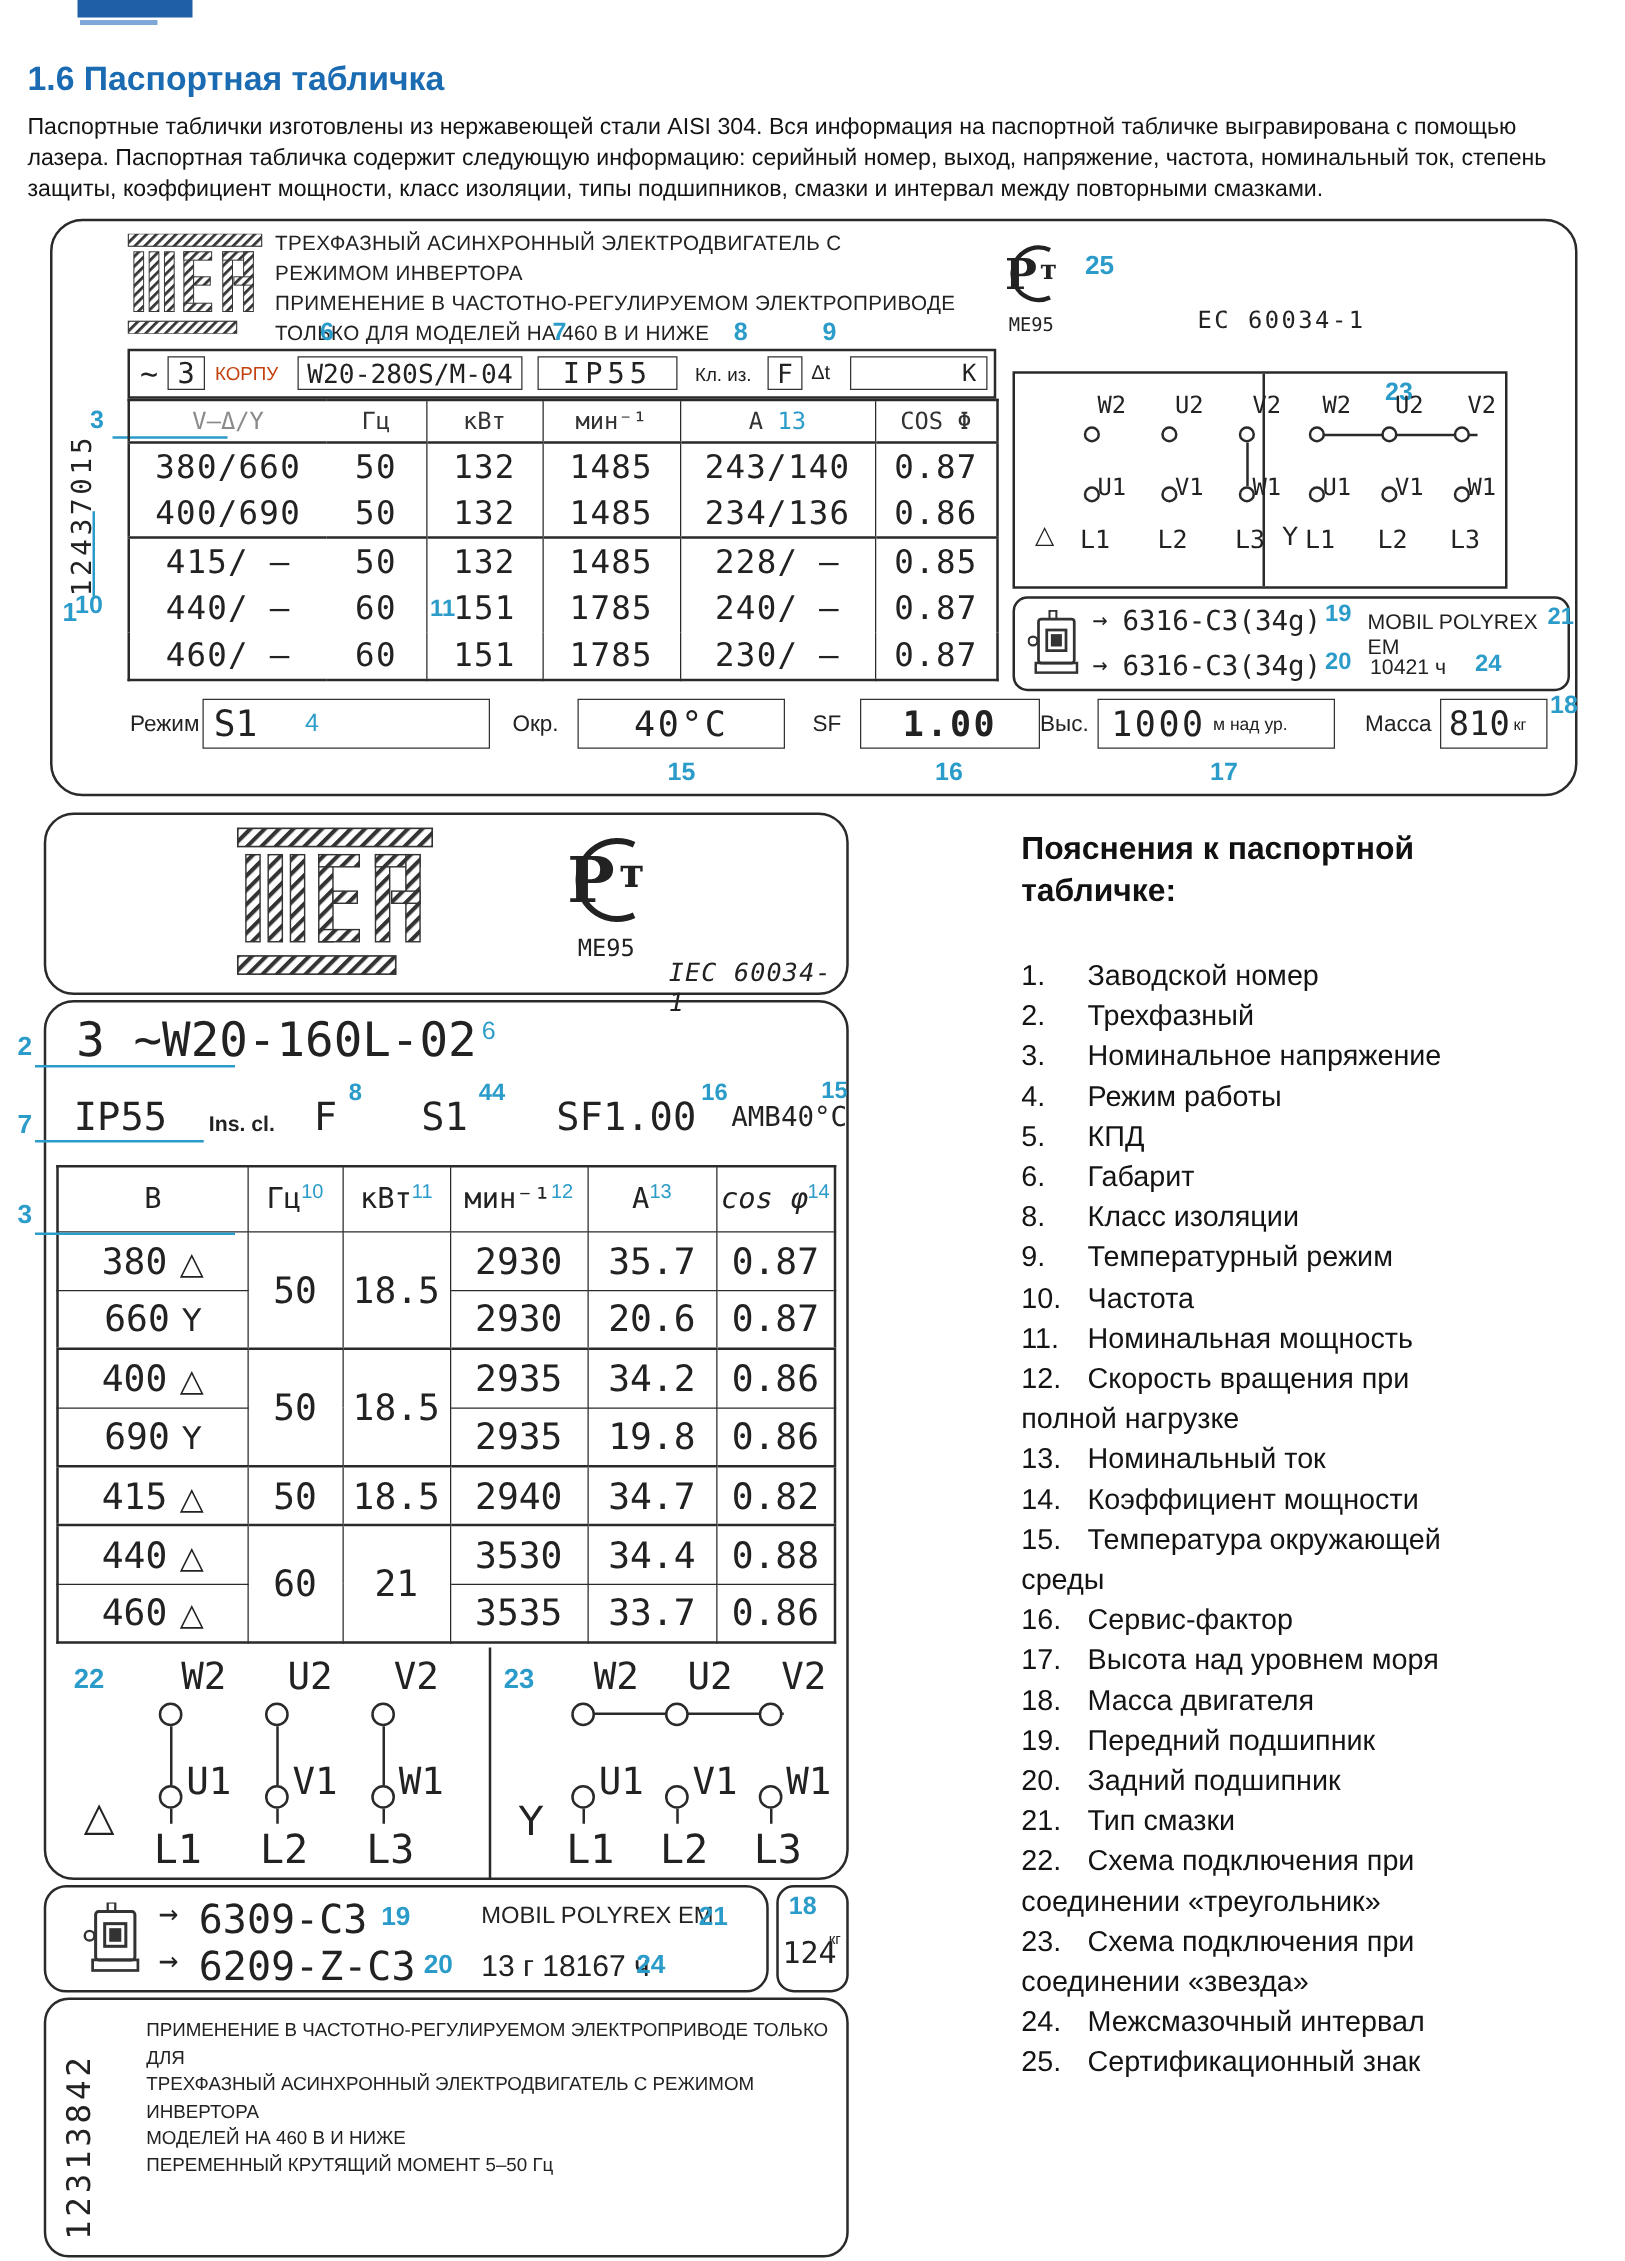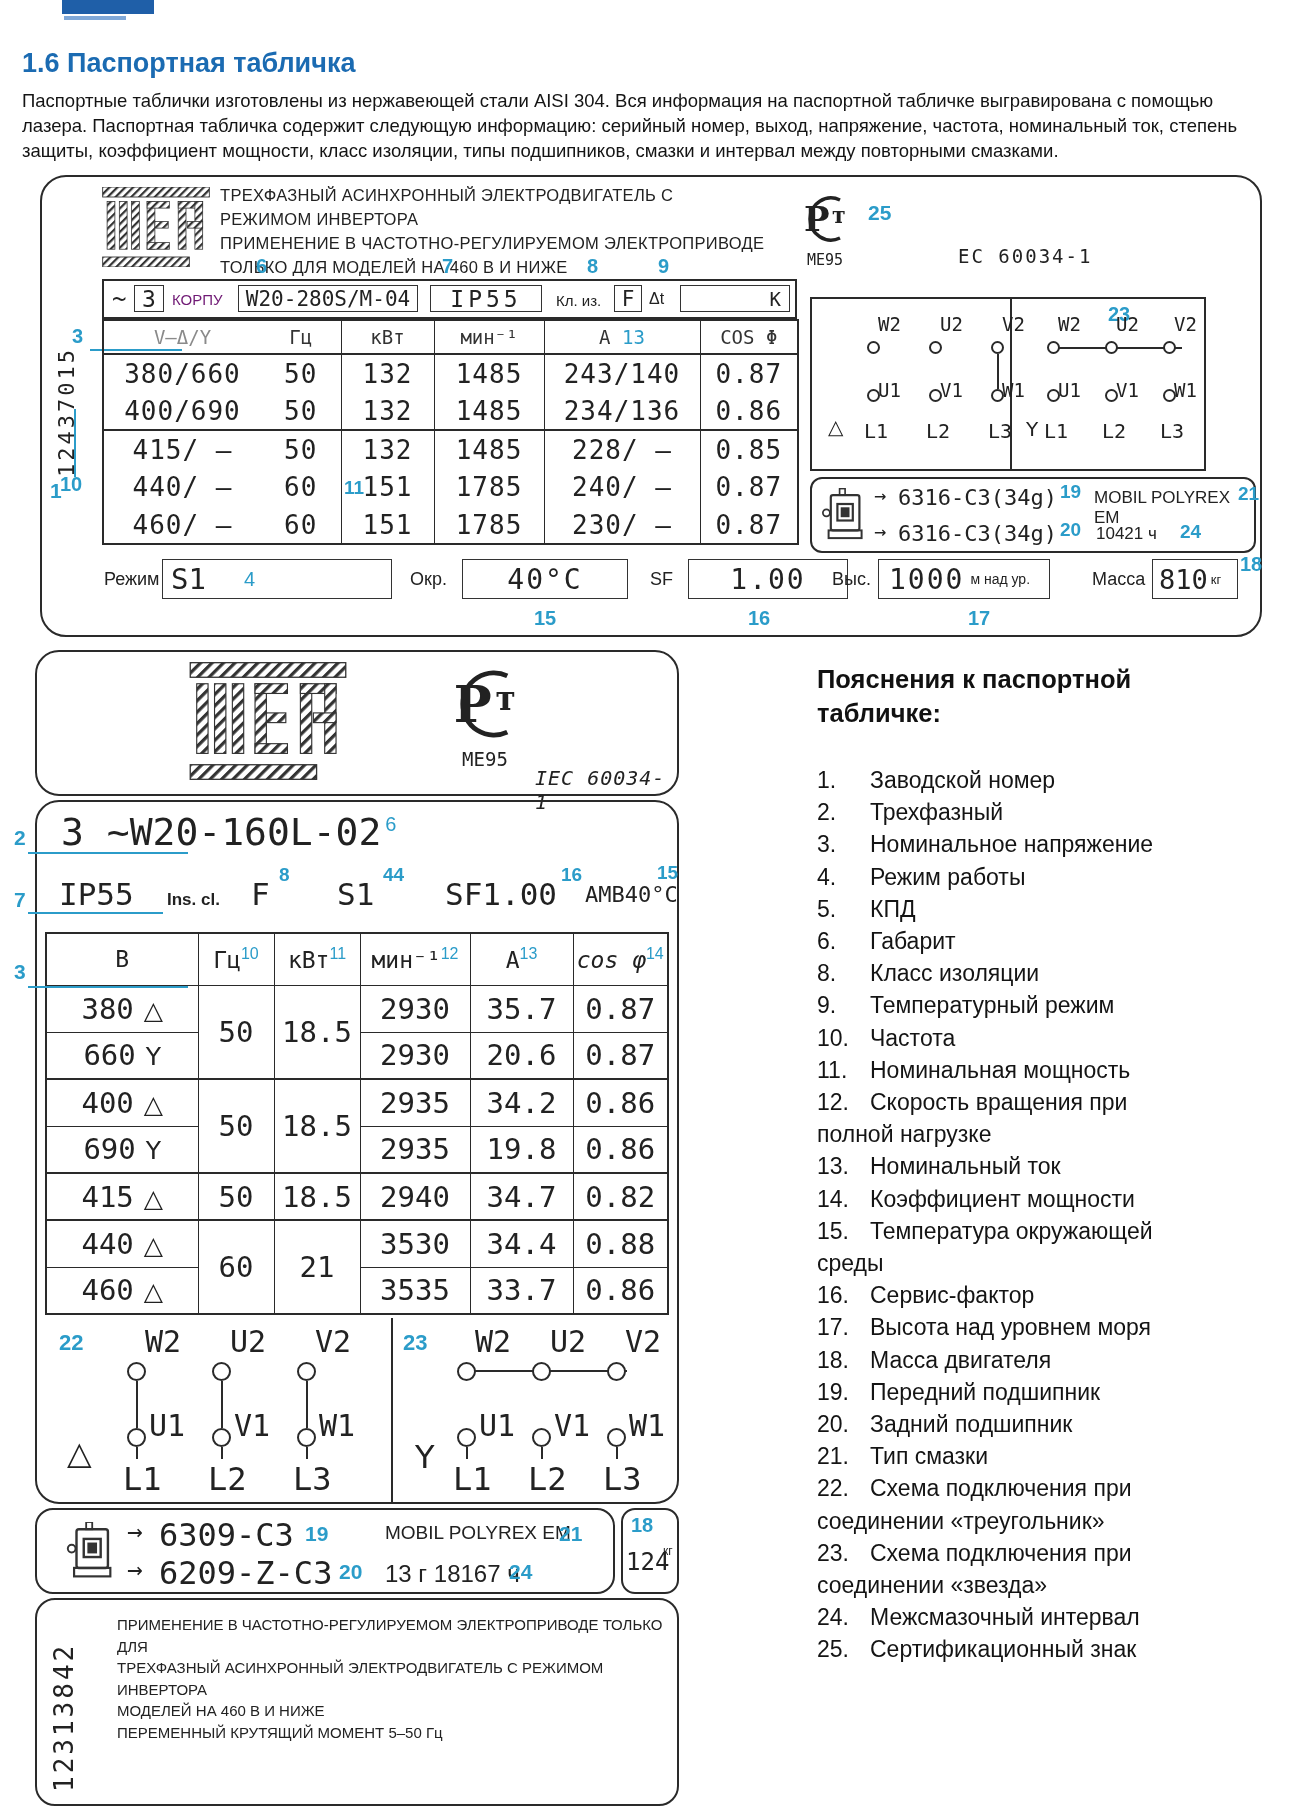--- a/index.html
+++ b/index.html
@@ -102,21 +102,21 @@
   <div class="lbl" style="left:214px;top:78px;font-size:20px;">6</div>
   <div class="lbl" style="left:400px;top:78px;font-size:20px;">7</div>
   <div class="lbl" style="left:545px;top:78px;font-size:20px;">8</div>
   <div class="lbl" style="left:616px;top:78px;font-size:20px;">9</div>
 
   <div class="abs" style="left:60px;top:102px;width:695px;height:40px;border:2.2px solid #2a2a2a;box-sizing:border-box;">
     <span class="abs eng" style="left:8px;top:4px;font-size:24px;">~</span>
     <div class="inbox c" style="left:30px;top:4px;width:30px;height:27px;">
       <span class="eng" style="font-size:23px;">3</span>
       </div>
-    <span class="abs" style="left:68px;top:10px;font-size:15px;color:#701a75;">КОРПУ</span>
+    <span class="abs" style="left:68px;top:10px;font-size:15px;color:#c2410c;">КОРПУ</span>
     <div class="inbox c" style="left:134px;top:4px;width:180px;height:27px;">
       <span class="eng" style="font-size:21px;">W20-280S/M-04</span>
       </div>
     <div class="inbox c" style="left:326px;top:4px;width:112px;height:27px;">
       <span class="eng" style="font-size:23px;letter-spacing:4px;">IP55</span>
       </div>
     <span class="abs" style="left:452px;top:11px;font-size:15px;color:#222;">Кл. из.</span>
     <div class="inbox c" style="left:510px;top:4px;width:28px;height:27px;">
       <span class="eng" style="font-size:21px;">F</span>
       </div>
@@ -199,25 +199,25 @@
   <span class="abs" style="left:62px;top:392px;font-size:18px;color:#222;">Режим</span>
   <div class="inbox" style="left:120px;top:382px;width:230px;height:40px;">
     <span class="eng" style="font-size:29px;padding-left:8px;">S1</span>
     <span class="blue" style="font-size:20px;margin-left:38px;">4</span>
     </div>
   <span class="abs" style="left:368px;top:392px;font-size:18px;color:#222;">Окр.</span>
   <div class="inbox c" style="left:420px;top:382px;width:166px;height:40px;">
     <span class="eng" style="font-size:28px;letter-spacing:2px;">40°C</span>
     </div>
   <span class="abs" style="left:608px;top:392px;font-size:18px;color:#222;">SF</span>
-  <div class="inbox c" style="left:646px;top:382px;width:160px;height:40px;">
+  <div class="inbox c" style="left:646px;top:382px;width:144px;height:40px;font-weight:bold;">
     <span class="eng" style="font-size:28px;letter-spacing:2px;">1.00</span>
     </div>
   <span class="abs" style="left:790px;top:392px;font-size:18px;color:#222;">Выс.</span>
-  <div class="inbox" style="left:836px;top:382px;width:172px;height:40px;">
+  <div class="inbox" style="left:836px;top:382px;width:190px;height:40px;">
     <span class="eng" style="font-size:28px;letter-spacing:2px;padding-left:10px;">1000</span>
     <span style="font-size:14px;margin-left:6px;color:#222;">м над ур.</span>
     </div>
   <span class="abs" style="left:1050px;top:392px;font-size:18px;color:#222;">Масса</span>
   <div class="inbox" style="left:1110px;top:382px;width:86px;height:40px;">
     <span class="eng" style="font-size:27px;padding-left:6px;">810</span>
     <span style="font-size:13px;margin-left:3px;color:#222;">кг</span>
     </div>
   <div class="lbl" style="left:1198px;top:376px;font-size:20px;">18</div>
   <div class="lbl" style="left:492px;top:430px;font-size:20px;">15</div>

